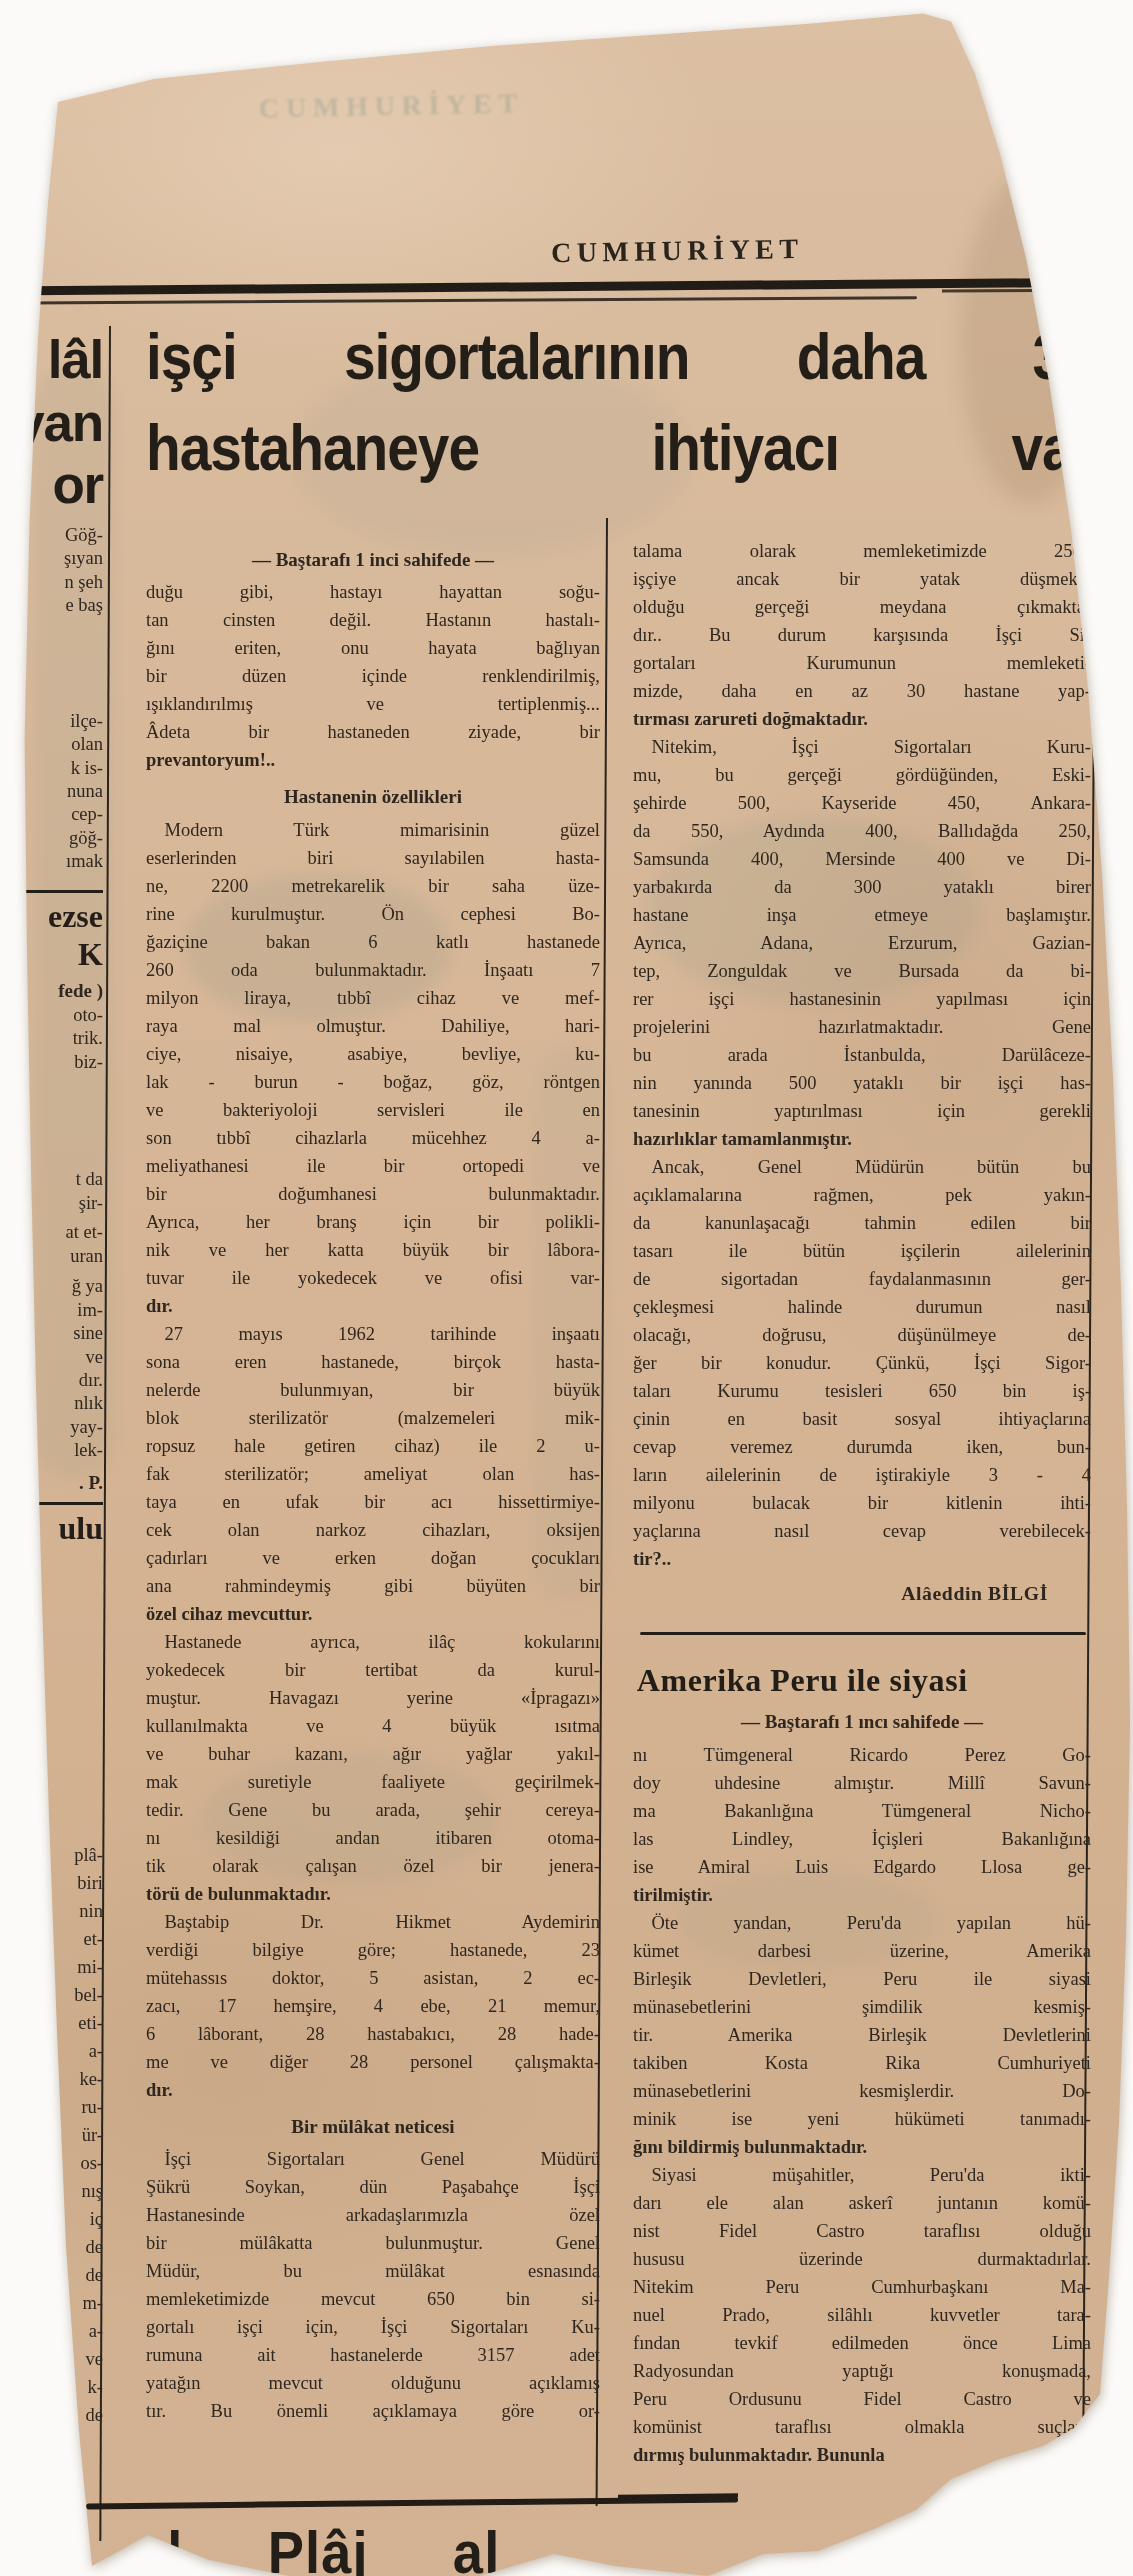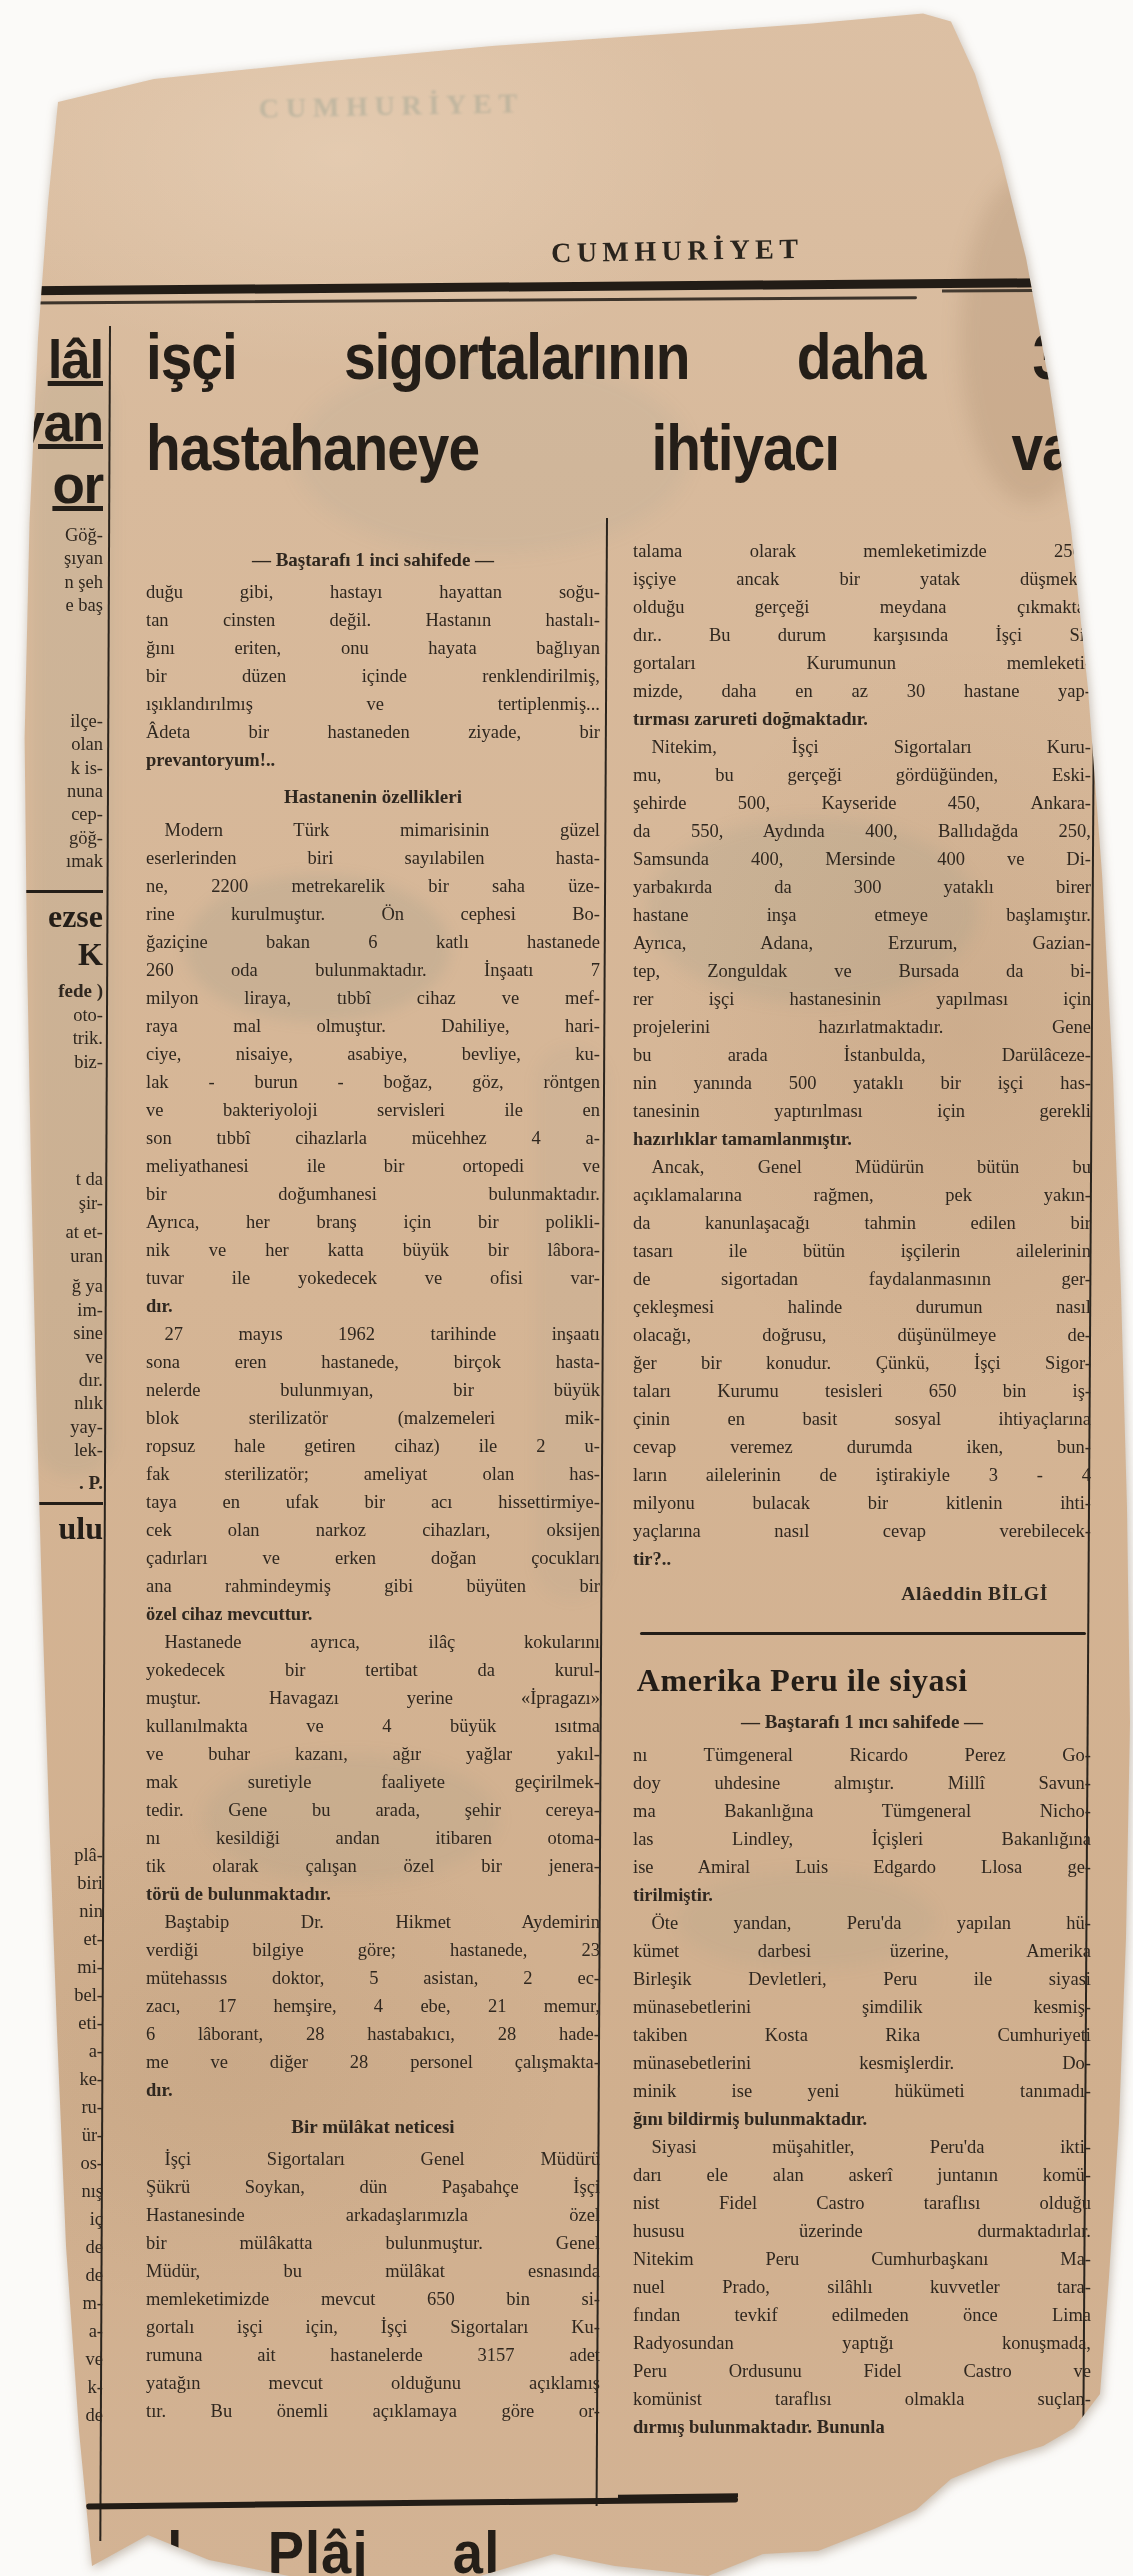--- a/index.html
+++ b/index.html
@@ -50,21 +50,21 @@
   .byline{font-weight:700;text-align:right;text-align-last:right;padding-right:43px;
     margin-top:6.2px;font-size:19.7px;letter-spacing:0.6px;}
   .rule{height:3.7px;line-height:0;overflow:hidden;background:#241e18;margin:24.6px 4.9px 0 7.4px;border-radius:1.8px;}
   .art2{font:700 32px/38px "Liberation Serif",serif;margin:26px 0 8.6px 3.7px;color:#231d17;
     text-align:left;text-align-last:left;letter-spacing:0.6px;}
   .left-strip{position:absolute;left:0;top:331px;width:103px;padding-right:3.7px;
     text-align:right;color:#2f271f;}
   .f-txt{font:18.5px/23.4px "Liberation Serif",serif;}
   .f-txt2{font:18.5px/28px "Liberation Serif",serif;}
   .f-bold{font:700 19px/24.6px "Liberation Serif",serif;}
-  .f-huge{font:700 53px/57px "Liberation Sans",sans-serif;letter-spacing:-1.2px;color:#241e18;text-decoration:underline;}
+  .f-huge{font:700 53px/57px "Liberation Sans",sans-serif;letter-spacing:-1.2px;color:#241e18;}
   .f-big{font:700 32px/36px "Liberation Serif",serif;color:#241e18;}
   .f-rule{height:3.1px;line-height:0;overflow:hidden;background:#241e18;margin:16px 0 4.9px 18.5px;}
   .bottom-rule{position:absolute;left:86px;top:2500px;width:652px;height:5.5px;background:#221c16;
     transform:rotate(-.6deg);border-radius:2.5px;}
   .bottom-rule2{position:absolute;left:618px;top:2494px;width:120px;height:3.7px;background:#221c16;
     transform:rotate(-.8deg);}
   .bottom-frag{position:absolute;left:151px;top:2519px;width:591px;height:57px;overflow:hidden;
     font:700 59px/68px "Liberation Sans",sans-serif;color:#241e18;word-spacing:74px;
     transform:scaleX(.92);transform-origin:0 0;letter-spacing:1.2px;}
 </style>
@@ -271,20 +271,21 @@
         <div class="line">nı Tümgeneral Ricardo Perez Go-</div>
         <div class="line">doy uhdesine almıştır. Millî Savun-</div>
         <div class="line">ma Bakanlığına Tümgeneral Nicho-</div>
         <div class="line">las Lindley, İçişleri Bakanlığına</div>
         <div class="line">ise Amiral Luis Edgardo Llosa ge-</div>
         <div class="line last">tirilmiştir.</div>
         <div class="line ind">Öte yandan, Peru'da yapılan hü-</div>
         <div class="line">kümet darbesi üzerine, Amerika</div>
         <div class="line">Birleşik Devletleri, Peru ile siyasi</div>
         <div class="line">münasebetlerini şimdilik kesmiş-</div>
+        <div class="line">tir. Amerika Birleşik Devletlerini</div>
         <div class="line">takiben Kosta Rika Cumhuriyeti</div>
         <div class="line">münasebetlerini kesmişlerdir. Do-</div>
         <div class="line">minik ise yeni hükümeti tanımadı-</div>
         <div class="line last">ğını bildirmiş bulunmaktadır.</div>
         <div class="line ind">Siyasi müşahitler, Peru'da ikti-</div>
         <div class="line">darı ele alan askerî juntanın komü-</div>
         <div class="line">nist Fidel Castro taraflısı olduğu</div>
         <div class="line">hususu üzerinde durmaktadırlar.</div>
         <div class="line">Nitekim Peru Cumhurbaşkanı Ma-</div>
         <div class="line">nuel Prado, silâhlı kuvvetler tara-</div>

